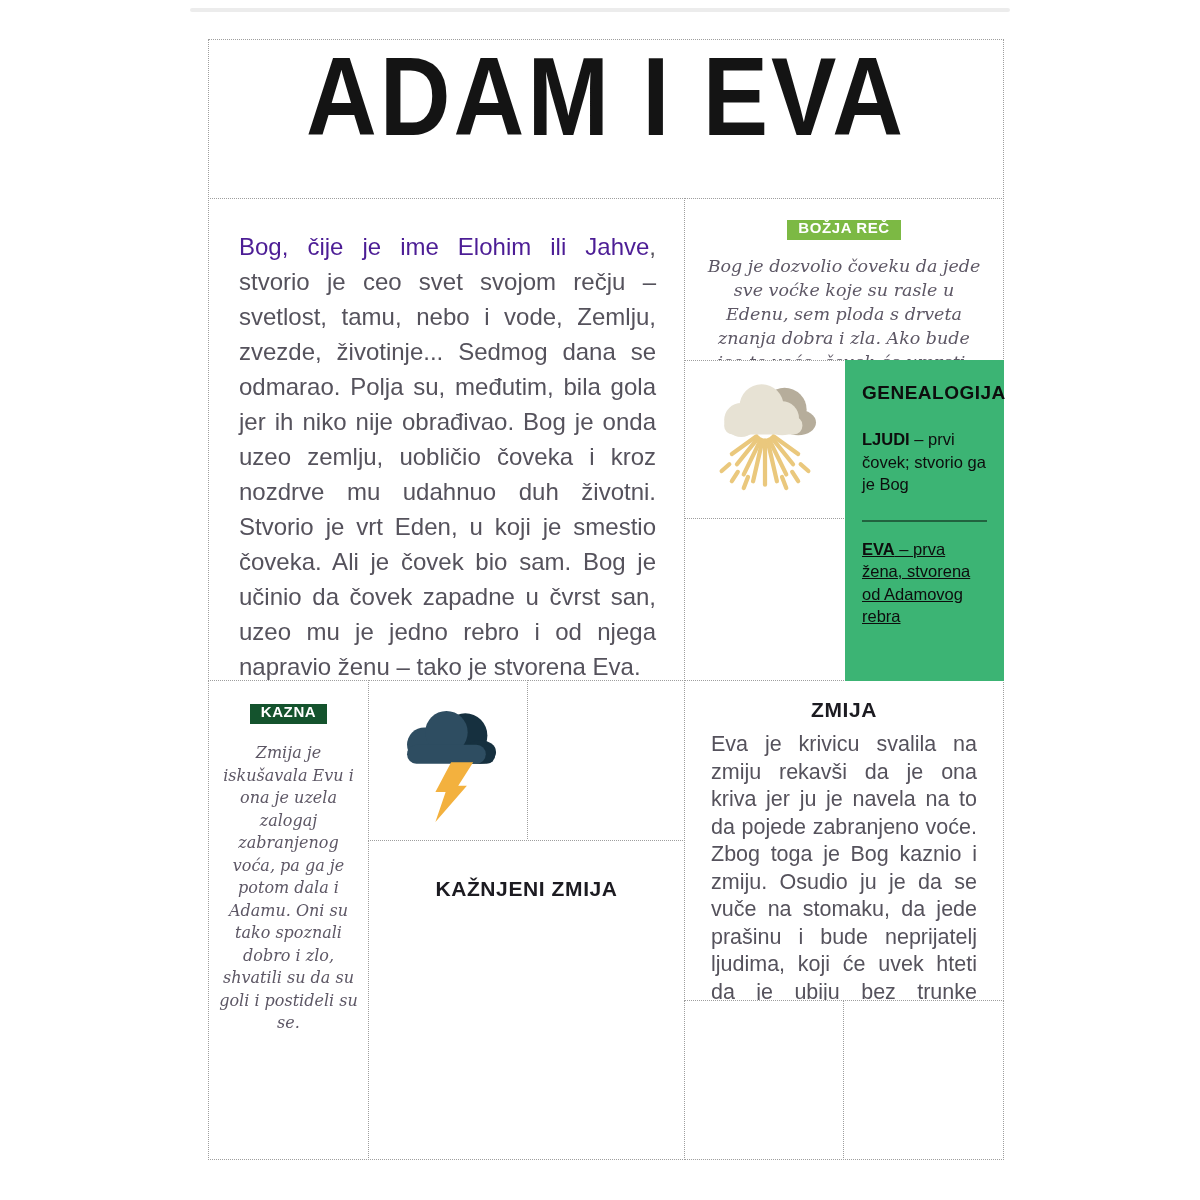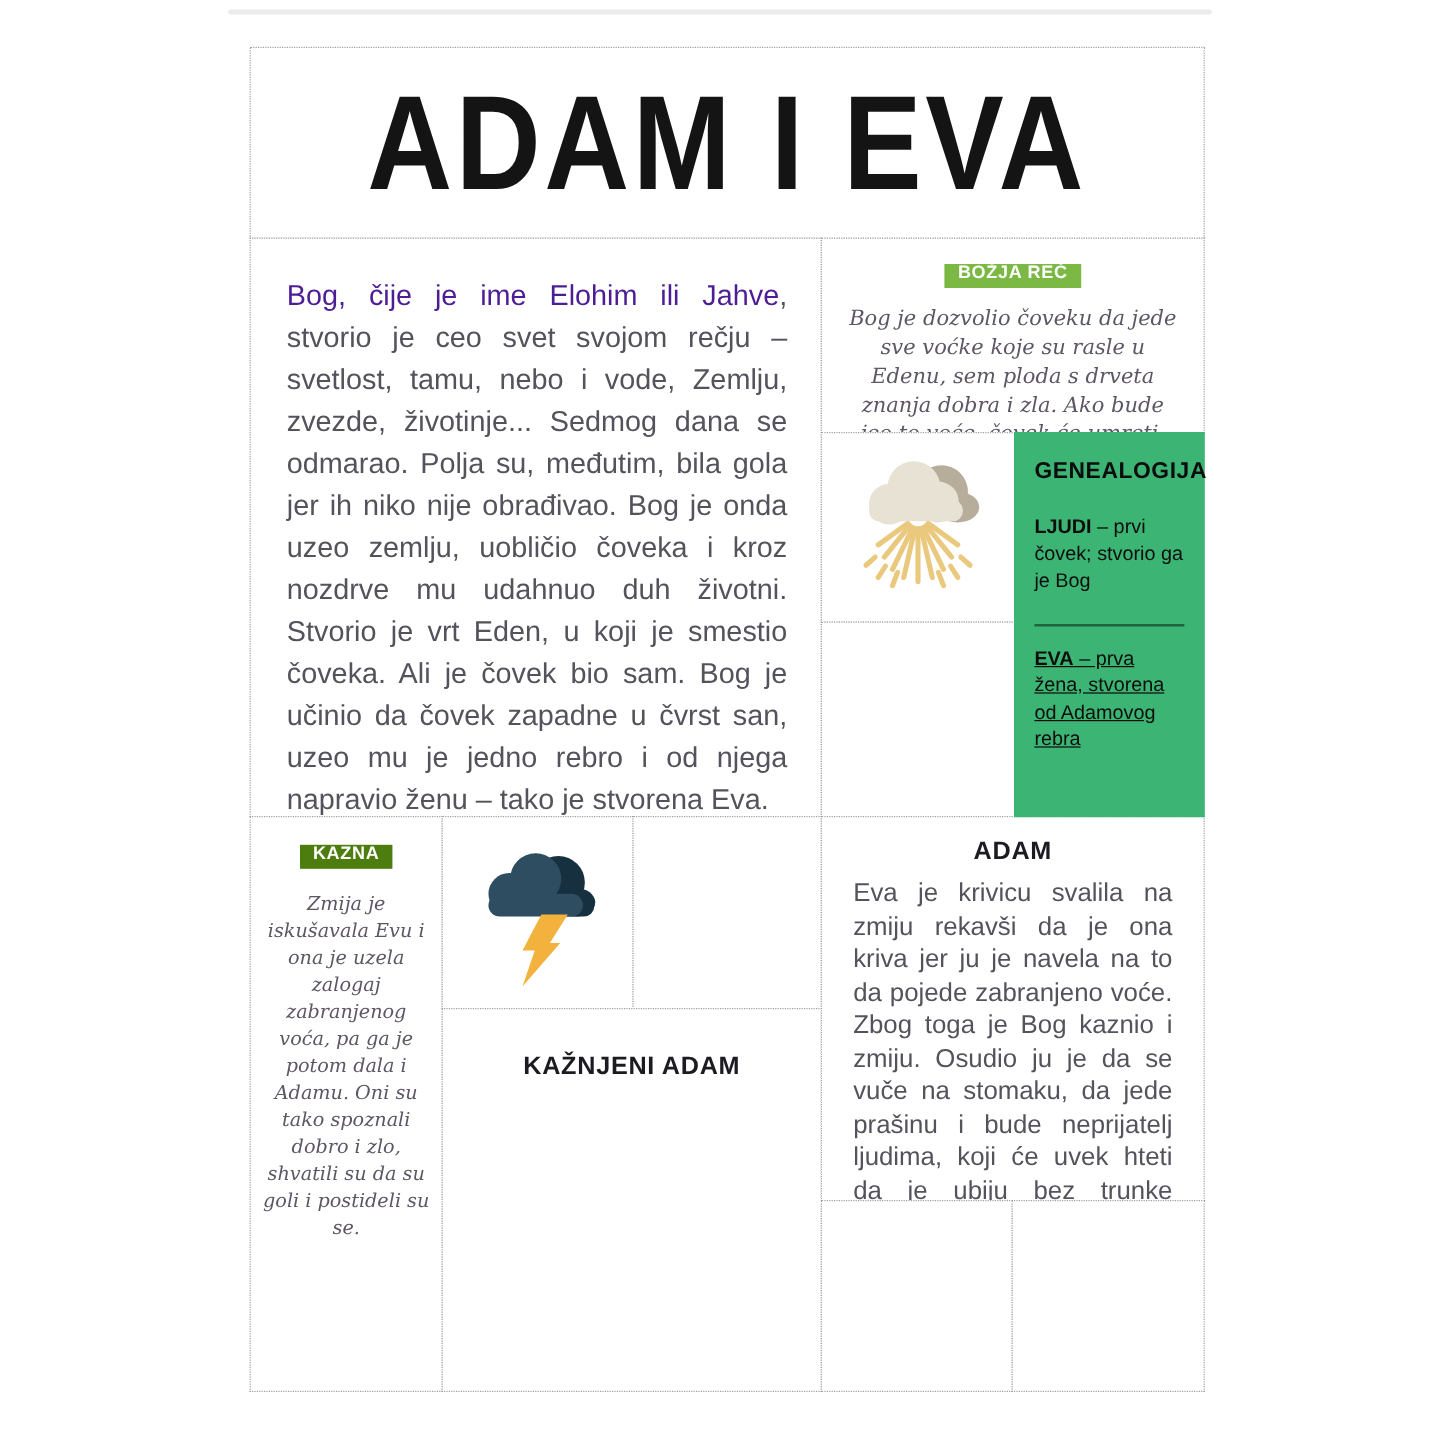--- a/index.html
+++ b/index.html
@@ -8,21 +8,21 @@
     position:relative; width:1200px; height:1200px; background:#ffffff;
     font-family:"Liberation Sans", sans-serif; overflow:hidden;
   }
   .paper-edge {
     position:absolute; left:190px; top:8px; width:820px; height:4px;
     background:#ececec; border-radius:2px;
   }
   .box { position:absolute; border:1px dotted #9e9e9e; background:#ffffff; }
 
   
-  .title-box { display:flex; align-items:center; justify-content:center; }
+  .title-box { display:flex; align-items:flex-start; justify-content:center; }
   .title-box h1 {
     font-size:98px; font-weight:800; color:#141414; letter-spacing:3px;
     transform:scaleY(1.14); white-space:nowrap;
   }
 
   
   .intro-text {
     padding:30px 28px 0 30px; font-size:24px; line-height:35px;
     color:#55525c; text-align:justify;
   }
@@ -119,45 +119,45 @@
   <div class="box" style="left:684px; top:518px; width:162px; height:163px;"></div>
 
   <div class="genealogy" style="left:845px; top:360px; width:159px; height:321px; background:#3cb474;">
     <h3>GENEALOGIJA</h3>
     <p class="gen-entry"><span class="gname">LJUDI</span><span> – prvi čovek; stvorio ga je Bog</span></p>
     <hr class="gen-sep">
     <p class="gen-entry" style="margin-top:16px;text-decoration:underline;"><span class="gname">EVA</span><span> – prva žena, stvorena od Adamovog rebra</span></p>
   </div>
 
   <div class="box center-col" style="left:208px; top:680px; width:161px; height:480px; padding-top:22px;">
-    <span class="badge" style="background:#4d7c0f;">KAZNA</span>
+    <span class="badge" style="background:#14532d;">KAZNA</span>
     <p class="hand kazna-hand">Zmija je iskušavala Evu i ona je uzela zalogaj zabranjenog voća, pa ga je potom dala i Adamu. Oni su tako spoznali dobro i zlo, shvatili su da su goli i postideli su se.</p>
   </div>
 
   <div class="box" style="left:368px; top:680px; width:160px; height:161px;">
     <div class="icon-wrap">
       <svg width="126" height="130" viewBox="0 0 160 165" aria-hidden="true">
         <circle cx="102" cy="50" r="28" fill="#16303f"></circle>
         <ellipse cx="121" cy="71" rx="20" ry="15" fill="#16303f"></ellipse>
         <rect x="92" y="62" width="48" height="24" rx="11" fill="#16303f"></rect>
         <circle cx="50" cy="62" r="22" fill="#2e4d61"></circle>
         <circle cx="78" cy="46" r="27" fill="#2e4d61"></circle>
         <rect x="28" y="62" width="100" height="24" rx="12" fill="#2e4d61"></rect>
         <polygon points="84,84 112,84 93,114 104,114 64,160 77,122 64,122" fill="#f3b13e"></polygon>
       </svg>
     </div>
   </div>
 
   <div class="box" style="left:527px; top:680px; width:158px; height:161px;"></div>
 
   <div class="box" style="left:368px; top:840px; width:317px; height:320px;">
-    <h2 class="sec-heading kaznjeni-heading">KAŽNJENI ADAM</h2>
+    <h2 class="sec-heading kaznjeni-heading">KAŽNJENI ZMIJA</h2>
   </div>
 
   <div class="box" style="left:684px; top:680px; width:320px; height:321px;">
-    <h2 class="sec-heading zmija-heading">ADAM</h2>
+    <h2 class="sec-heading zmija-heading">ZMIJA</h2>
     <p class="sec-text zmija-text">Eva je krivicu svalila na zmiju rekavši da je ona kriva jer ju je navela na to da pojede zabranjeno voće. Zbog toga je Bog kaznio i zmiju. Osudio ju je da se vuče na stomaku, da jede prašinu i bude neprijatelj ljudima, koji će uvek hteti da je ubiju bez trunke sažaljenja.</p>
   </div>
 
   <div class="box" style="left:684px; top:1000px; width:160px; height:160px;"></div>
   <div class="box" style="left:843px; top:1000px; width:161px; height:160px;"></div>
 
 </div>
 
 </body></html>

